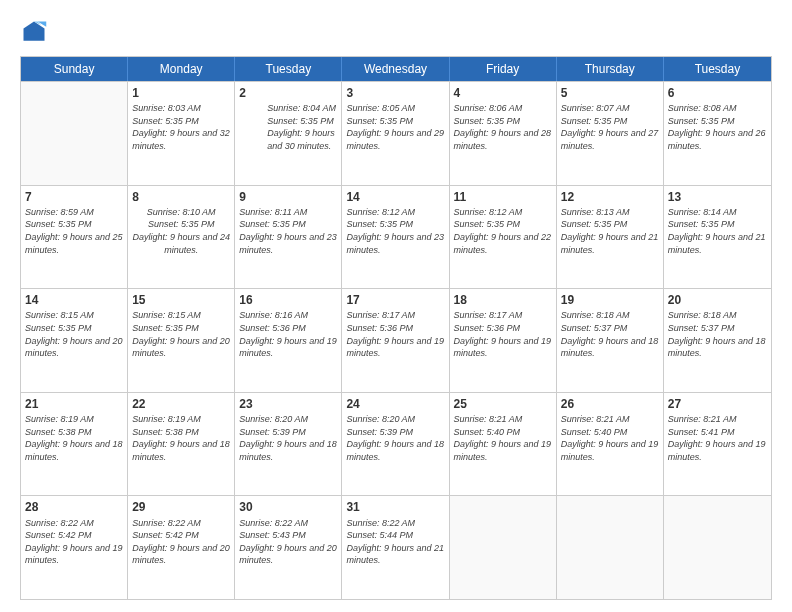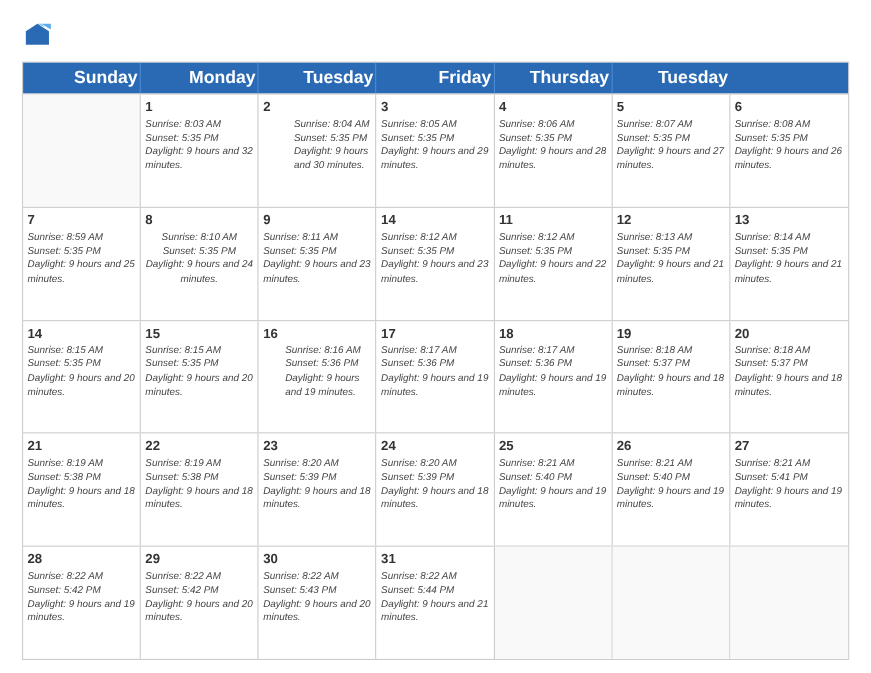--- a/index.html
+++ b/index.html
@@ -66,23 +66,23 @@
       flex-direction: column;
       border: 1px solid #ccc;
     }
     .cal-header {
       display: grid;
       grid-template-columns: repeat(7, 1fr);
       background: #2a6ab5;
     }
     .cal-header-cell {
       color: #fff;
-      font-size: 16px;
-      font-weight: bold;
-      text-align: right;
+      font-size: 12px;
+      font-weight: normal;
+      text-align: center;
       padding: 5px 2px;
       border-right: 1px solid #4a8ad5;
     }
     .cal-header-cell:last-child { border-right: none; }
     .cal-body {
       flex: 1;
       display: flex;
       flex-direction: column;
     }
     .cal-row {
@@ -135,20 +135,21 @@
       <div class="main-title"></div>
       <div class="subtitle"></div>
     </div>
   </div>
 
   <div class="calendar">
     <div class="cal-header" id="cal-header">
         <div class="cal-header-cell">Sunday</div>
         <div class="cal-header-cell">Monday</div>
         <div class="cal-header-cell">Tuesday</div>
+        <div class="cal-header-cell">Wednesday</div>
         <div class="cal-header-cell">Friday</div>
         <div class="cal-header-cell">Thursday</div>
         <div class="cal-header-cell">Tuesday</div>
       </div>
     <div class="cal-body" id="cal-body">
         <div class="cal-row">
           <div class="cal-cell empty"></div>
           <div class="cal-cell">
             <div class="day-num">1</div>
             <div class="cell-text" style="white-space: pre-line;">Sunrise: 8:03 AM
@@ -238,21 +239,21 @@
 Daylight: 9 hours and 20 minutes.</div>
           </div>
           <div class="cal-cell">
             <div class="day-num">15</div>
             <div class="cell-text" style="white-space: pre-line;">Sunrise: 8:15 AM
 Sunset: 5:35 PM
 Daylight: 9 hours and 20 minutes.</div>
           </div>
           <div class="cal-cell">
             <div class="day-num">16</div>
-            <div class="cell-text" style="white-space: pre-line; margin-left: 20px;">Sunrise: 8:16 AM
+            <div class="cell-text" style="white-space: pre-line;">Sunrise: 8:16 AM
 Sunset: 5:36 PM
 Daylight: 9 hours and 19 minutes.</div>
           </div>
           <div class="cal-cell">
             <div class="day-num">17</div>
             <div class="cell-text" style="white-space: pre-line;">Sunrise: 8:17 AM
 Sunset: 5:36 PM
 Daylight: 9 hours and 19 minutes.</div>
           </div>
           <div class="cal-cell">

